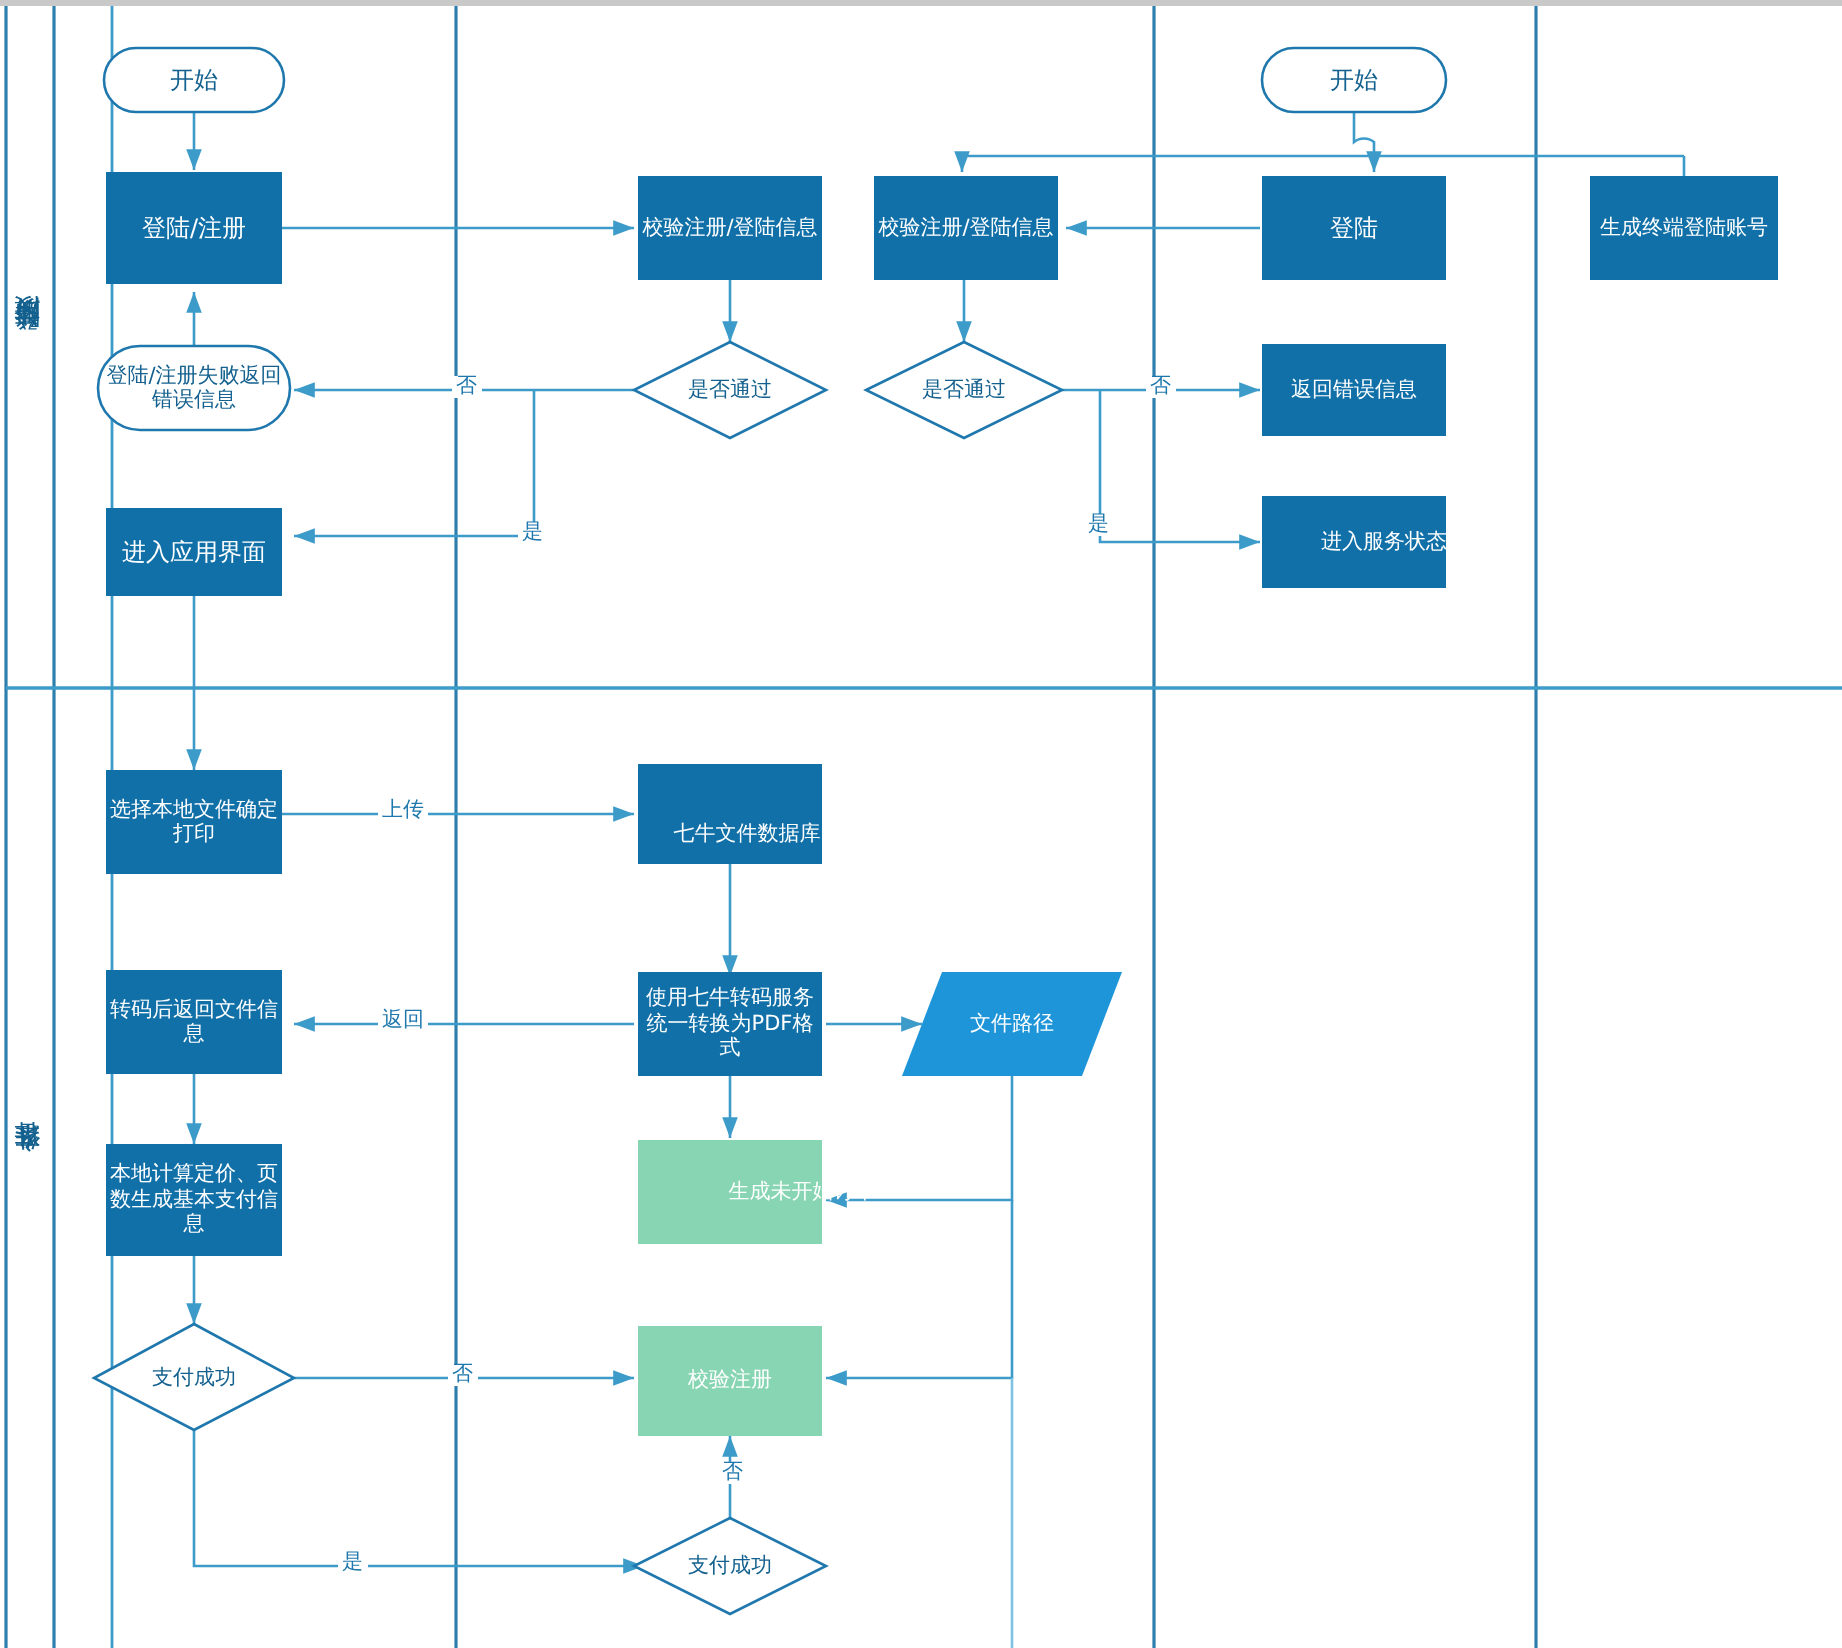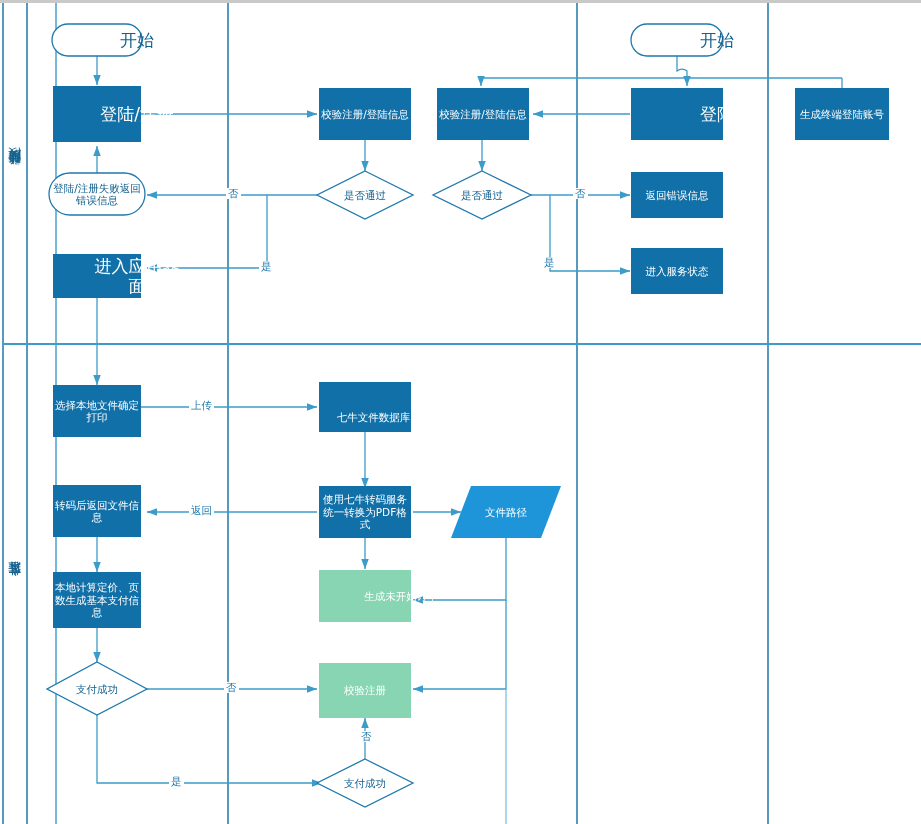--- a/index.html
+++ b/index.html
@@ -8,21 +8,21 @@
   #stage{position:relative;width:921px;height:824px;overflow:hidden;background:#fff;}
   #topstrip{position:absolute;left:0;top:0;width:921px;height:3px;background:#c9c9c9;}
   svg#canvas{position:absolute;left:0;top:0;width:921px;height:824px;}
   .nodelabel{
     position:absolute;display:flex;align-items:center;justify-content:center;
     text-align:center;line-height:1.18;pointer-events:none;
   }
   .nl-white{color:#ffffff;}
   .nl-blue{color:#14618f;}
   .fs11{font-size:10.5px;}
-  .fs12{font-size:17px;padding-left:40px;}
+  .fs12{font-size:12px;}
   .edgelabel{
     position:absolute;color:#1f78ad;font-size:10.5px;background:#ffffff;
     padding:0 2px;line-height:1;white-space:nowrap;
   }
   .lanetitle{
     position:absolute;display:flex;align-items:center;justify-content:center;
     color:#14618f;font-size:13px;letter-spacing:1px;
     writing-mode:vertical-rl;transform:rotate(180deg);white-space:nowrap;
   }
 </style>
@@ -178,21 +178,21 @@
     </div>
   <div class="nodelabel nl-blue  fs12" style="left:631px; top:24px;  width:92px;  height:32px;">
       <span>开始</span>
     </div>
   <div class="nodelabel nl-white fs12" style="left:631px; top:88px;  width:92px;  height:52px;">
       <span>登陆</span>
     </div>
   <div class="nodelabel nl-white fs11" style="left:631px; top:172px; width:92px;  height:46px;">
       <span>返回错误信息</span>
     </div>
-  <div class="nodelabel nl-white fs11" style="left:631px; top:248px; width:92px;  height:46px;">
+  <div class="nodelabel nl-white fs11" style="left:646px; top:248px; width:92px;  height:46px;">
       <span>进入服务状态</span>
     </div>
   <div class="nodelabel nl-white fs11" style="left:795px; top:88px;  width:94px;  height:52px;">
       <span>生成终端登陆账号</span>
     </div>
   <div class="nodelabel nl-white fs11" style="left:53px;  top:385px; width:88px;  height:52px;">
       <span>选择本地文件确定打印</span>
     </div>
   <div class="nodelabel nl-white fs11" style="left:53px;  top:485px; width:88px;  height:52px;">
       <span>转码后返回文件信息</span>

